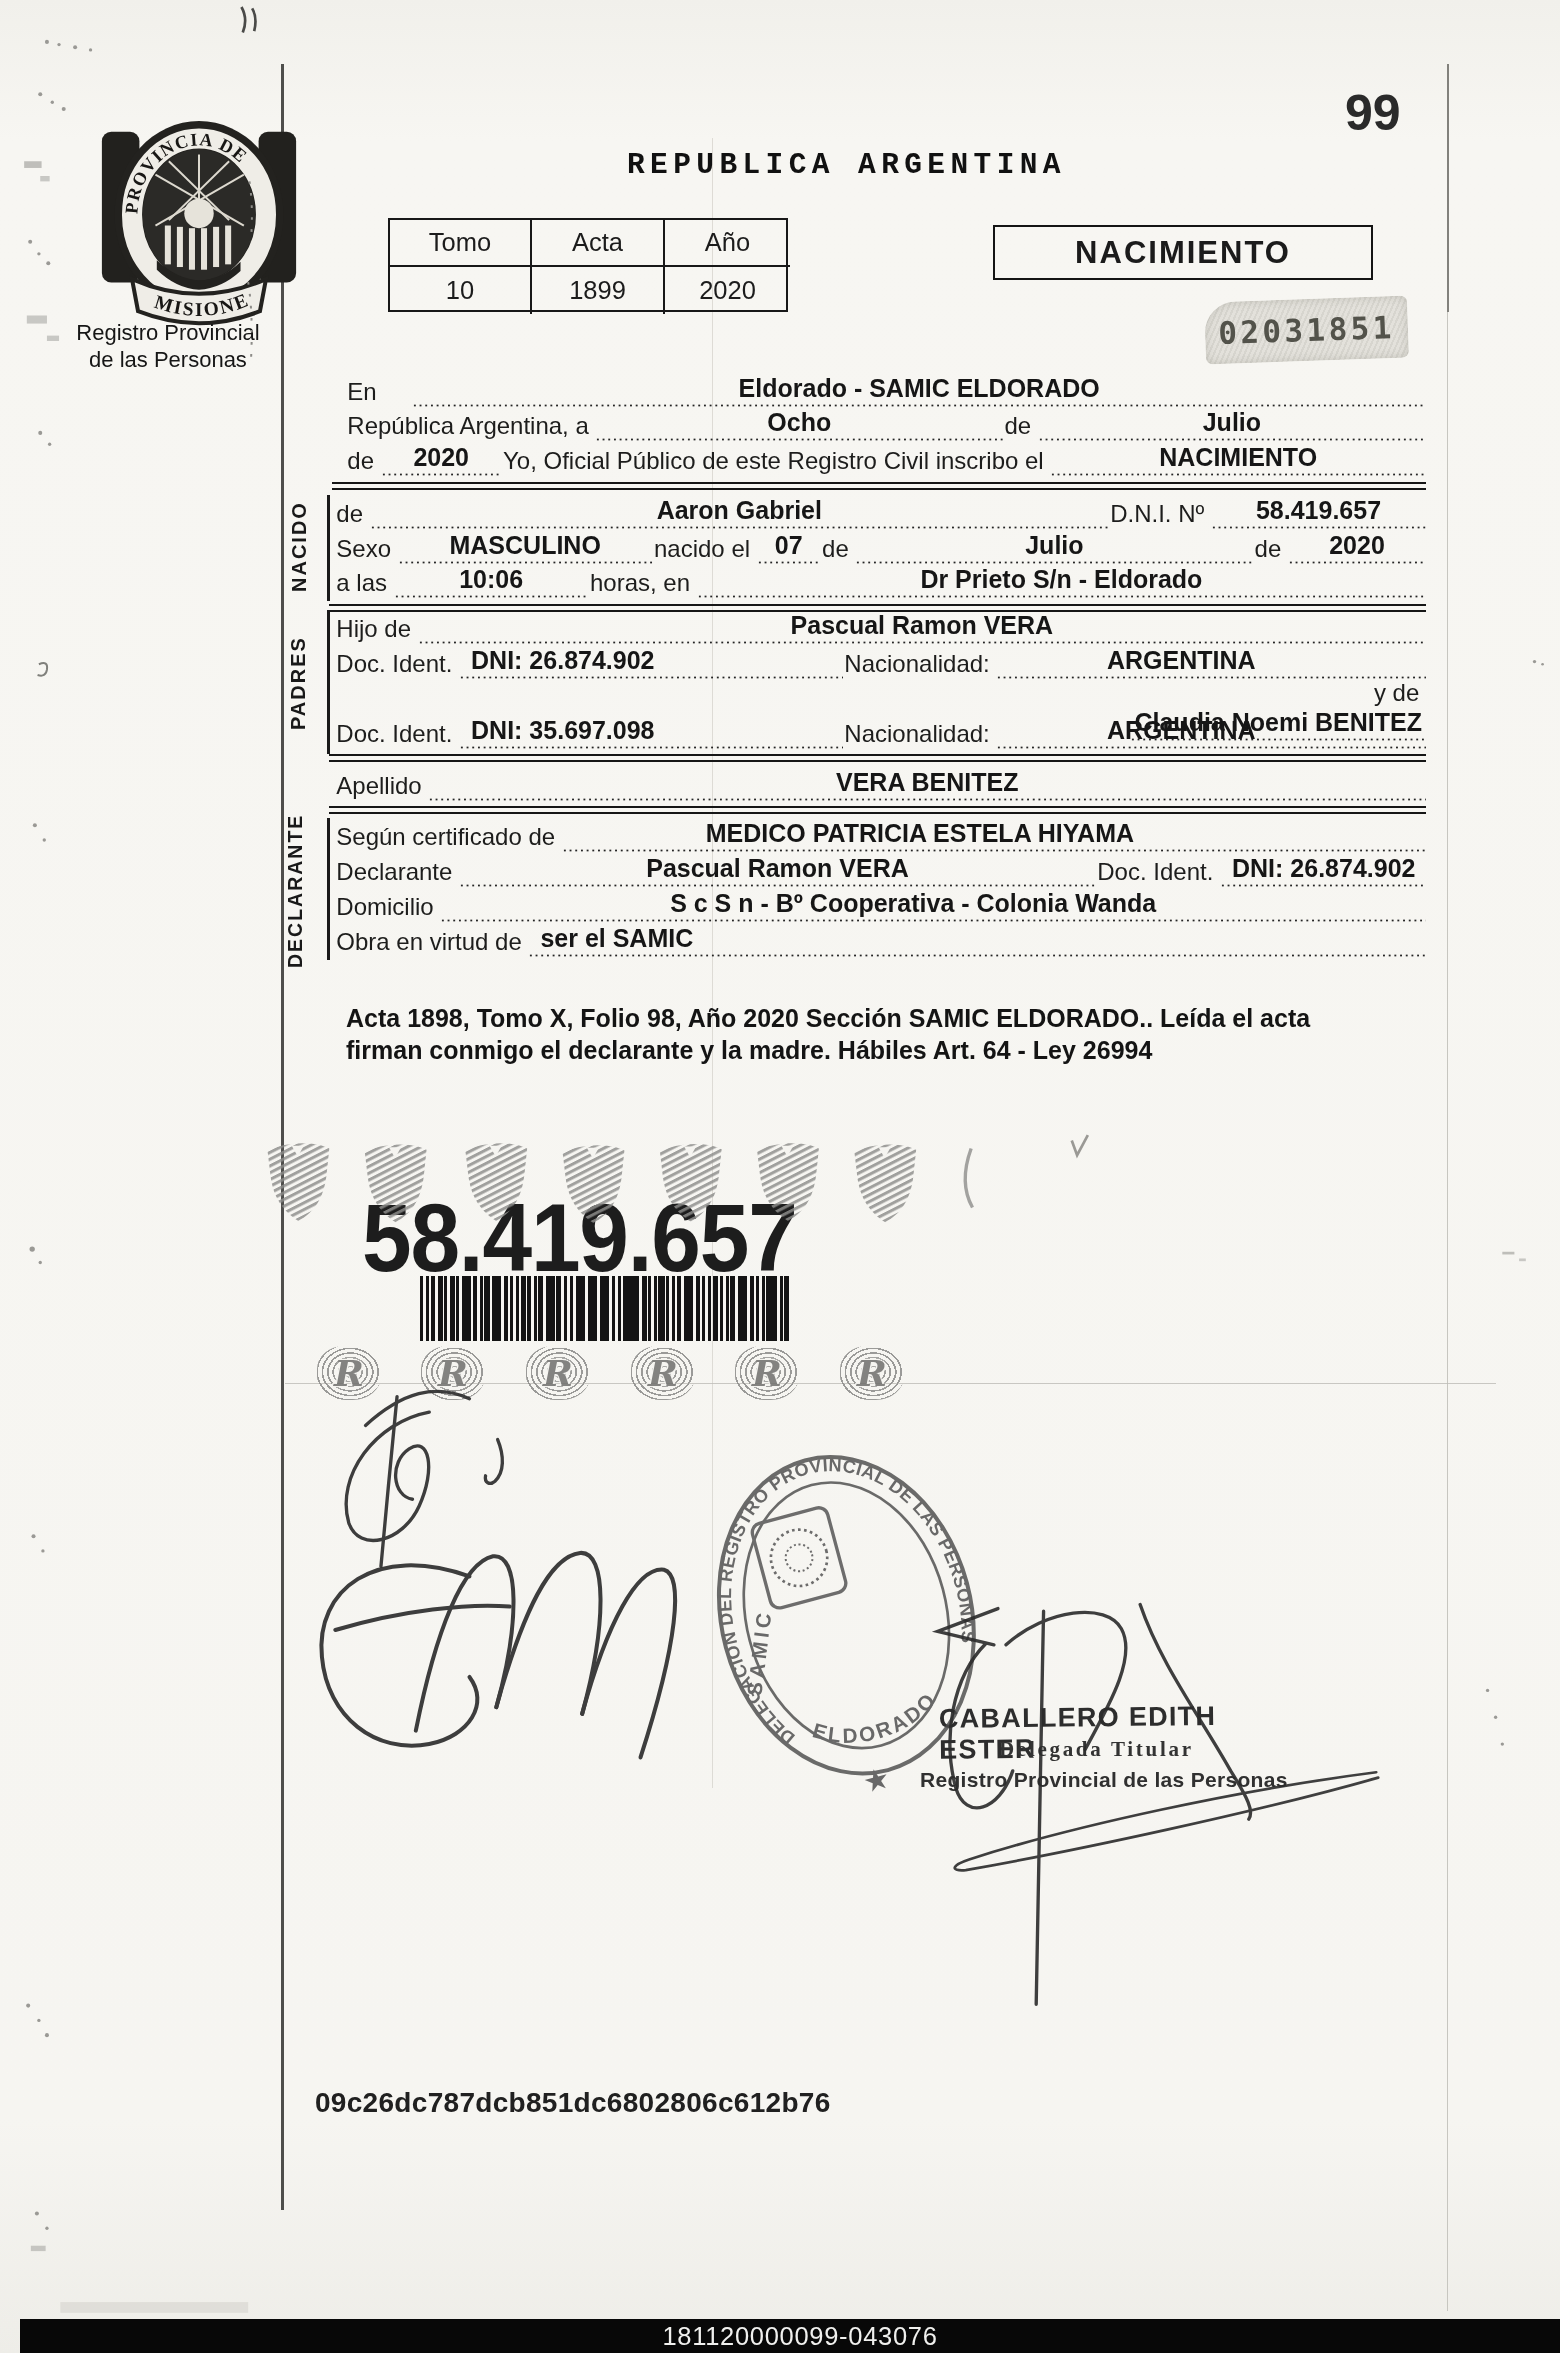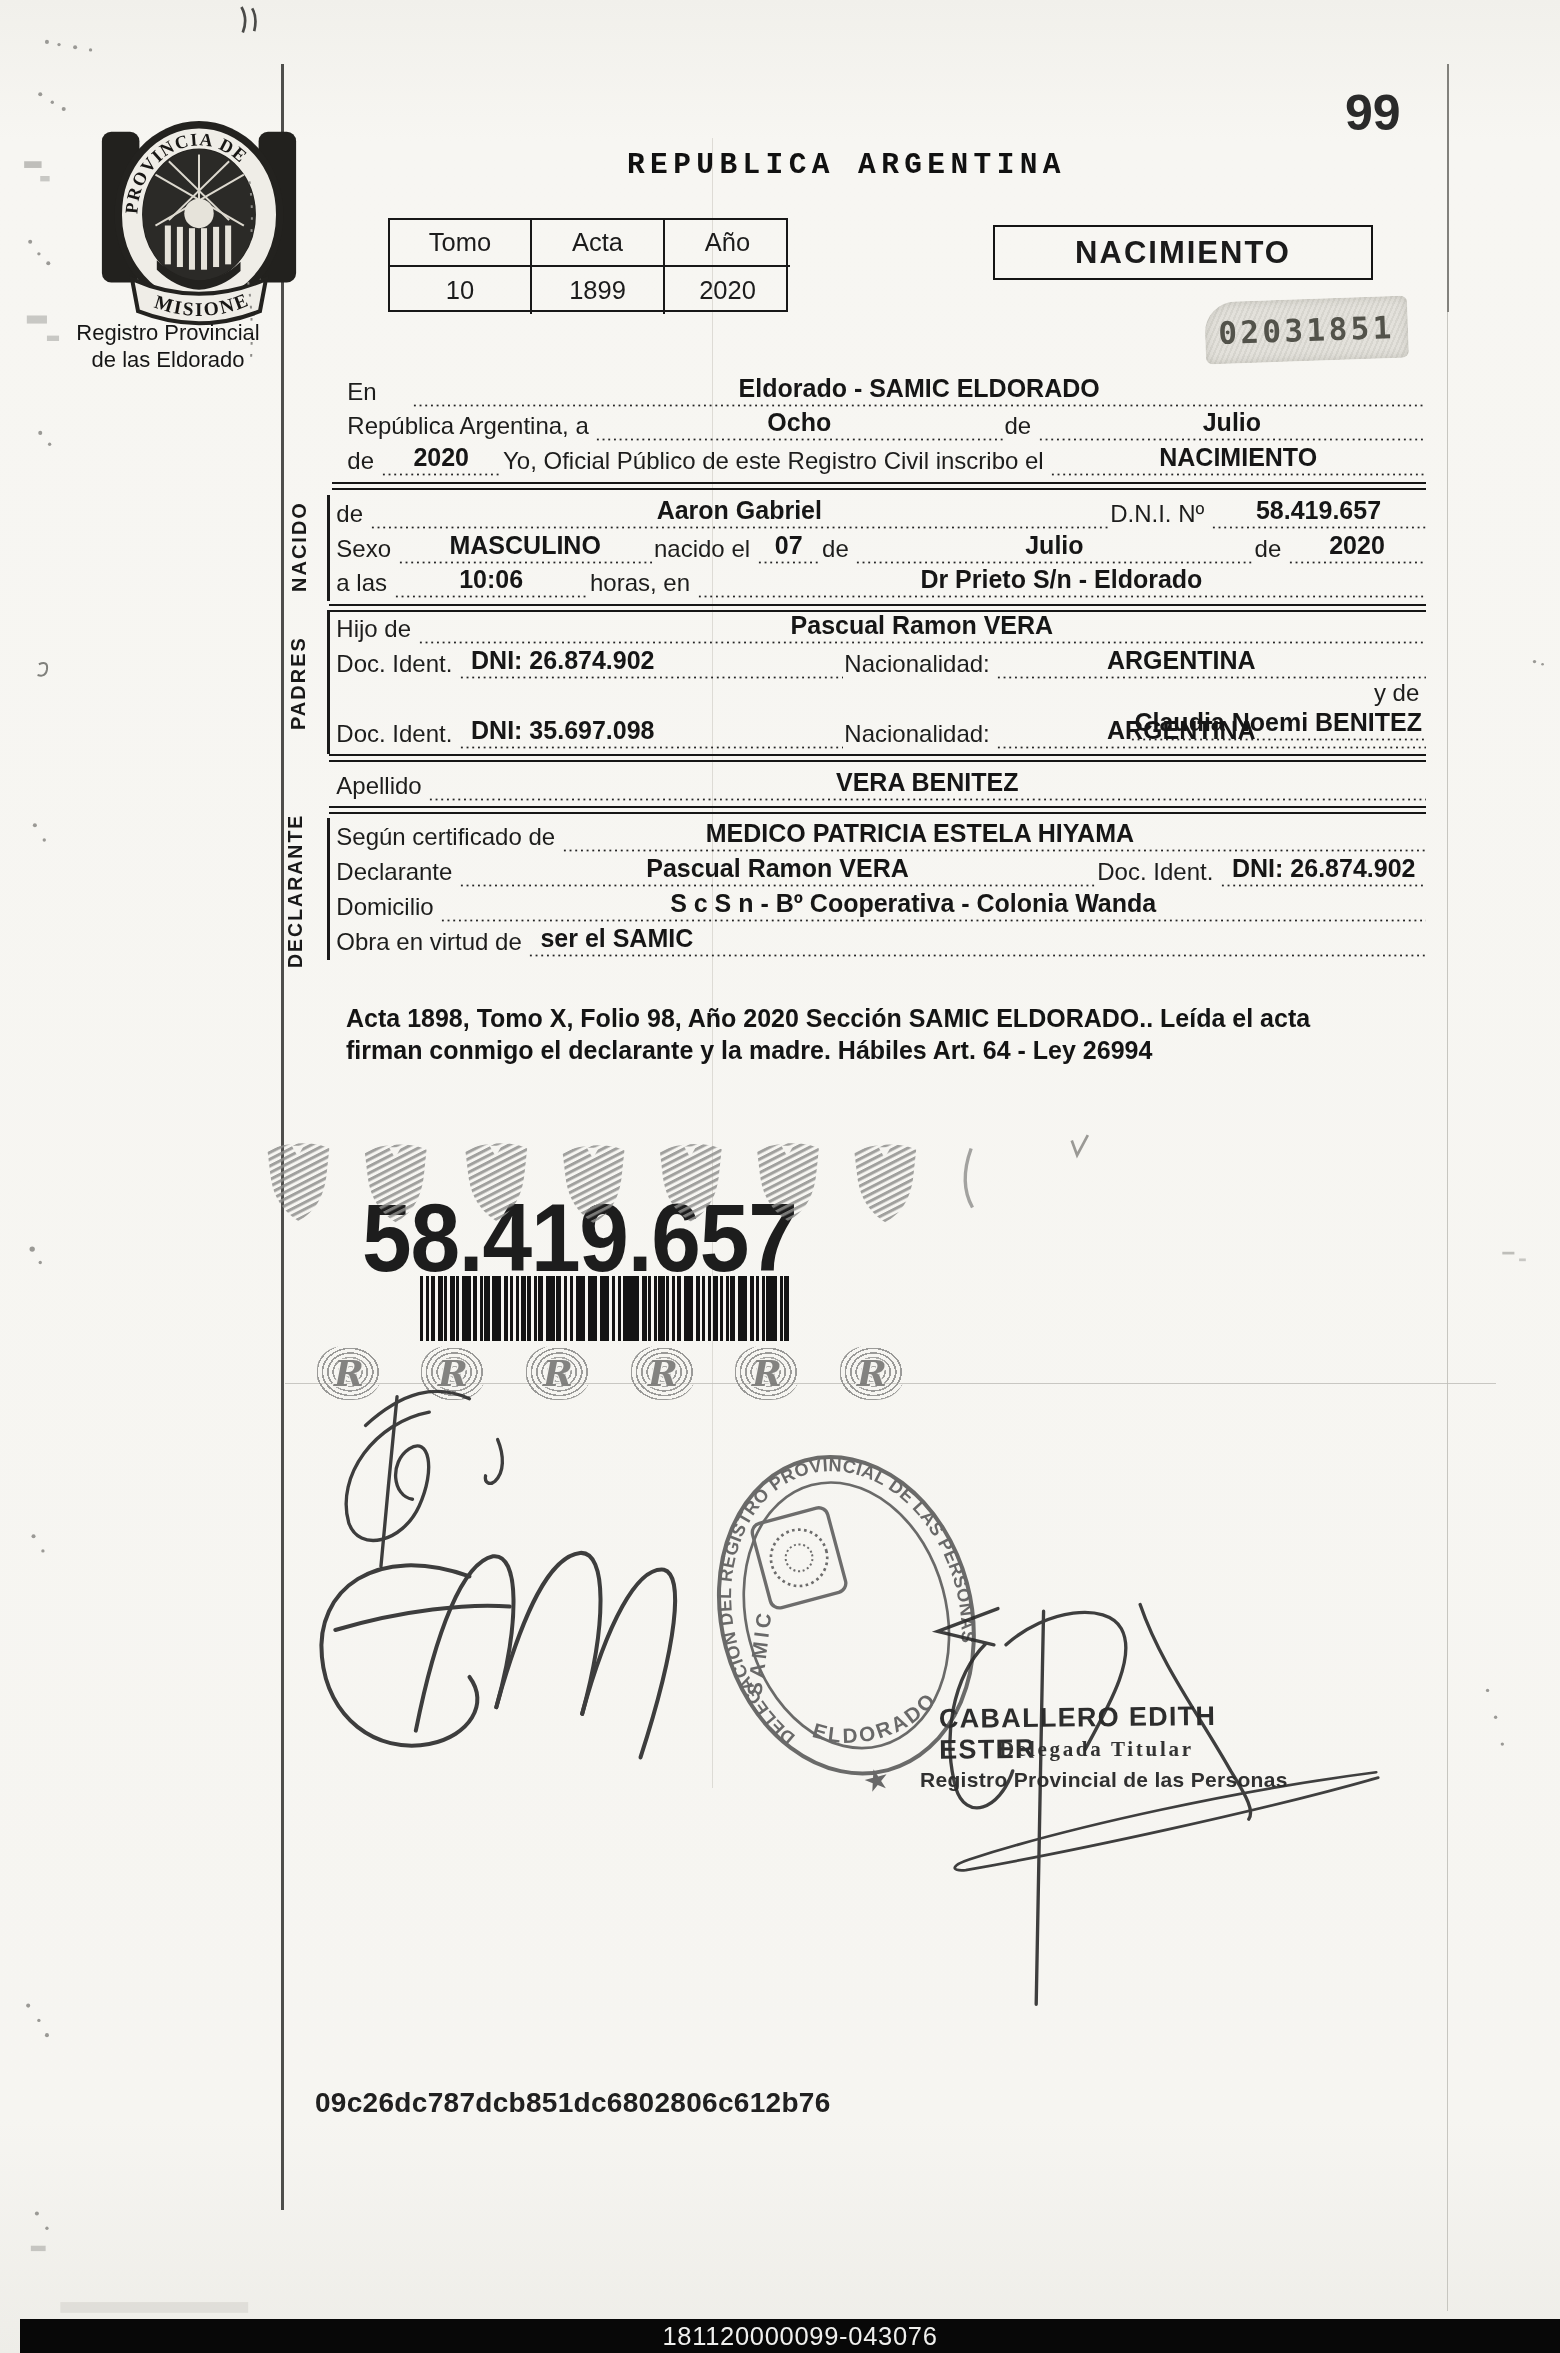--- a/index.html
+++ b/index.html
@@ -112,21 +112,21 @@
     </defs>
     <text font-family="Liberation Serif,serif" font-size="27" font-weight="700" fill="#181715" letter-spacing="2">
       <textPath href="#arcTop" startOffset="8%">PROVINCIA DE</textPath>
     </text>
     <text font-family="Liberation Serif,serif" font-size="29" font-weight="700" fill="#181715" letter-spacing="3">
       <textPath href="#arcBot" startOffset="6%">MISIONES</textPath>
     </text>
   </svg>
   <div class="logocap">
     <div>Registro Provincial</div>
-    <div>de las Eldorado</div>
+    <div>de las Personas</div>
   </div>
 
   <div class="title">REPUBLICA ARGENTINA</div>
   <div class="rtable">
     <div>Tomo</div>
     <div>Acta</div>
     <div>Año</div>
     <div>10</div>
     <div>1899</div>
     <div>2020</div>

